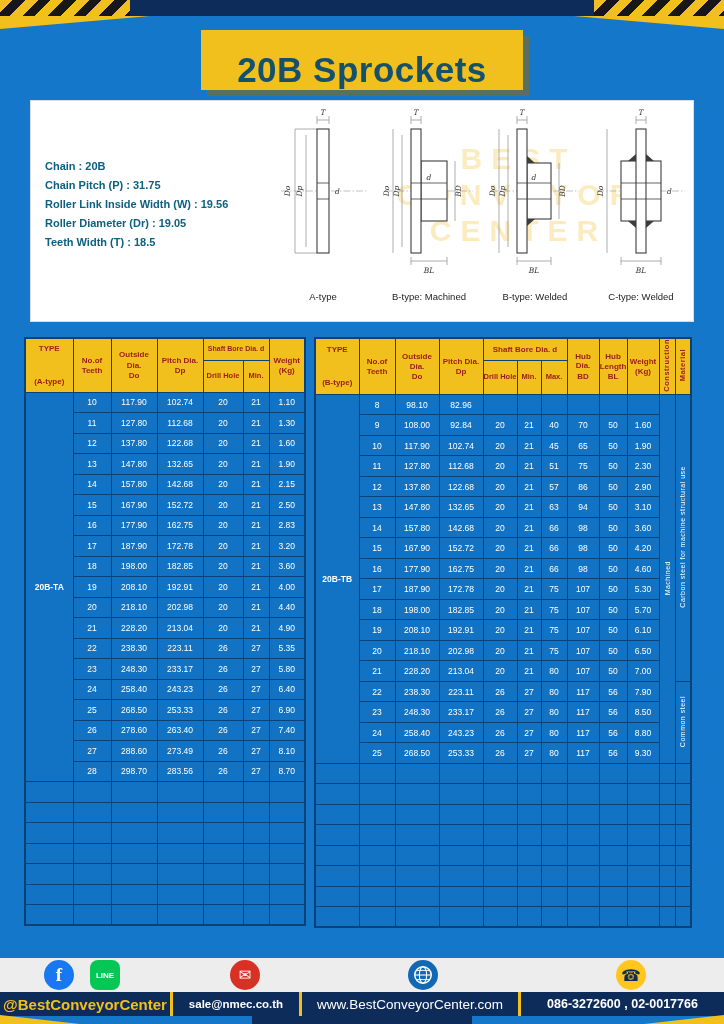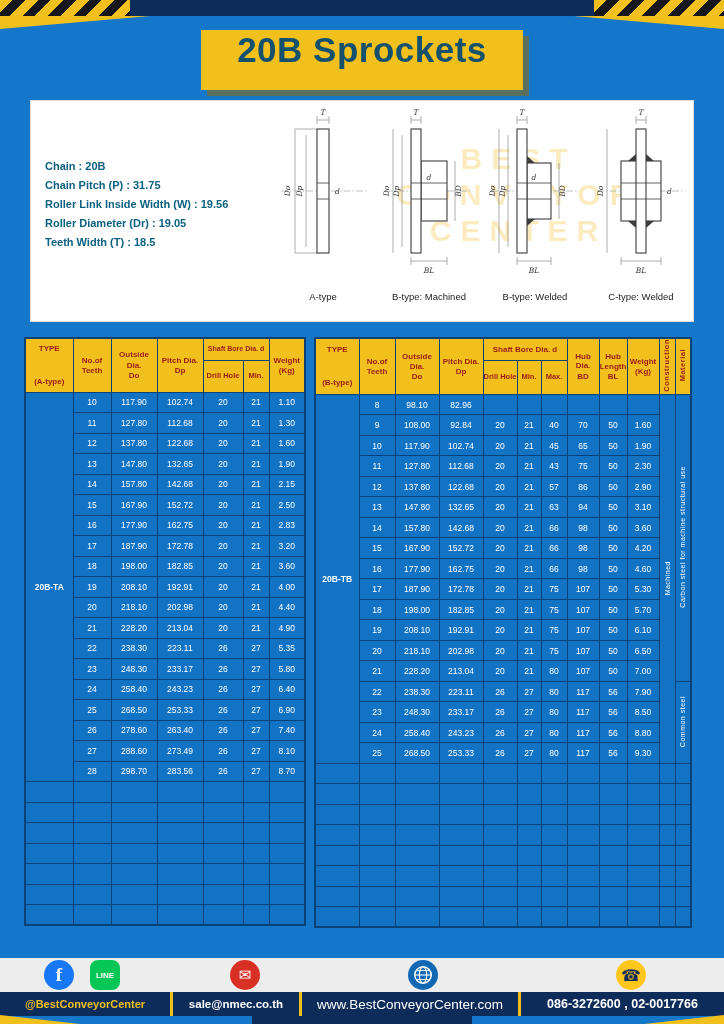--- a/index.html
+++ b/index.html
@@ -17,21 +17,21 @@
   .hazard{position:absolute;top:0;height:16px;width:130px;
           background:repeating-linear-gradient(135deg,var(--accent-yellow) 0 9px,#17171b 9px 18px);}
   .hazard.left{left:0}.hazard.right{right:0}
   .corner-tri{position:absolute;top:16px;width:0;height:0;}
   .corner-tri.left{left:0;border-top:13px solid var(--accent-yellow);border-right:150px solid transparent;}
   .corner-tri.right{right:0;border-top:13px solid var(--accent-yellow);border-left:150px solid transparent;}
 
   
   .title-banner{position:absolute;left:201px;top:30px;width:322px;height:60px;
      background:var(--accent-yellow);box-shadow:6px 6px 0 rgba(150,105,10,.55);
-     display:flex;align-items:flex-start;justify-content:center;}
+     display:flex;align-items:flex-end;justify-content:center;}
   .title-banner h1{margin:0;font-size:35px;color:var(--title-text);letter-spacing:.5px;}
 
   
   .spec-panel{position:absolute;left:30px;top:100px;width:664px;height:222px;background:#fff;border:1px solid #ddd;}
   .spec-lines{position:absolute;left:14px;top:56px;}
   .spec-line{font-size:11px;font-weight:bold;color:var(--teal-text);line-height:19px;white-space:nowrap;}
   .watermark{position:absolute;left:295px;top:40px;width:385px;text-align:center;opacity:.28;pointer-events:none;}
   .watermark div{font-size:30px;font-weight:bold;color:#f2b81c;letter-spacing:9px;line-height:36px;}
   .diagrams{position:absolute;right:2px;top:6px;display:flex;gap:6px;}
   .diagram{width:100px;text-align:center;}
@@ -64,21 +64,21 @@
   .icon{position:absolute;top:2px;width:30px;height:30px;border-radius:50%;
         display:flex;align-items:center;justify-content:center;}
   .icon.fb{left:44px;background:#1877f2;color:#fff;font-weight:bold;font-size:19px;font-family:"Liberation Serif",serif;}
   .icon.line{left:90px;background:#06c755;border-radius:8px;color:#fff;font-size:8px;font-weight:bold;}
   .icon.mail{left:230px;background:#d93025;color:#fff;font-size:15px;}
   .icon.globe{left:408px;background:#1368b4;}
   .icon.phone{left:616px;background:#ffc71e;color:var(--navy);font-size:16px;}
   .footer-bar{position:absolute;left:0;top:992px;width:724px;height:24px;background:var(--navy);
         display:flex;align-items:stretch;}
   .fsec{display:flex;align-items:center;justify-content:center;white-space:nowrap;}
-  .fsec.handle{width:170px;color:var(--accent-yellow);font-weight:bold;font-size:11px;}
+  .fsec.handle{width:170px;color:var(--accent-yellow);font-weight:bold;font-size:15px;}
   .fsep{width:3px;background:var(--accent-yellow);}
   .fsec.email{width:126px;color:#fff;font-weight:bold;font-size:11.5px;}
   .fsec.web{width:216px;color:#fff;font-weight:normal;font-size:13.5px;}
   .fsec.phone{flex:1;color:#fff;font-weight:bold;font-size:12.5px;}
   .bottom-tab{position:absolute;left:50%;transform:translateX(-50%);bottom:0;width:220px;height:8px;background:var(--navy);}
   .bcorner{position:absolute;bottom:0;width:0;height:0;}
   .bcorner.left{left:0;border-bottom:9px solid var(--accent-yellow);border-right:80px solid transparent;}
   .bcorner.right{right:0;border-bottom:9px solid var(--accent-yellow);border-left:80px solid transparent;}
 </style>
 </head>
@@ -598,21 +598,21 @@
           <td>65</td>
           <td>50</td>
           <td>1.90</td>
         </tr>
         <tr>
           <td>11</td>
           <td>127.80</td>
           <td>112.68</td>
           <td>20</td>
           <td>21</td>
-          <td>43</td>
+          <td>51</td>
           <td>75</td>
           <td>50</td>
           <td>2.30</td>
         </tr>
         <tr>
           <td>12</td>
           <td>137.80</td>
           <td>122.68</td>
           <td>20</td>
           <td>21</td>

